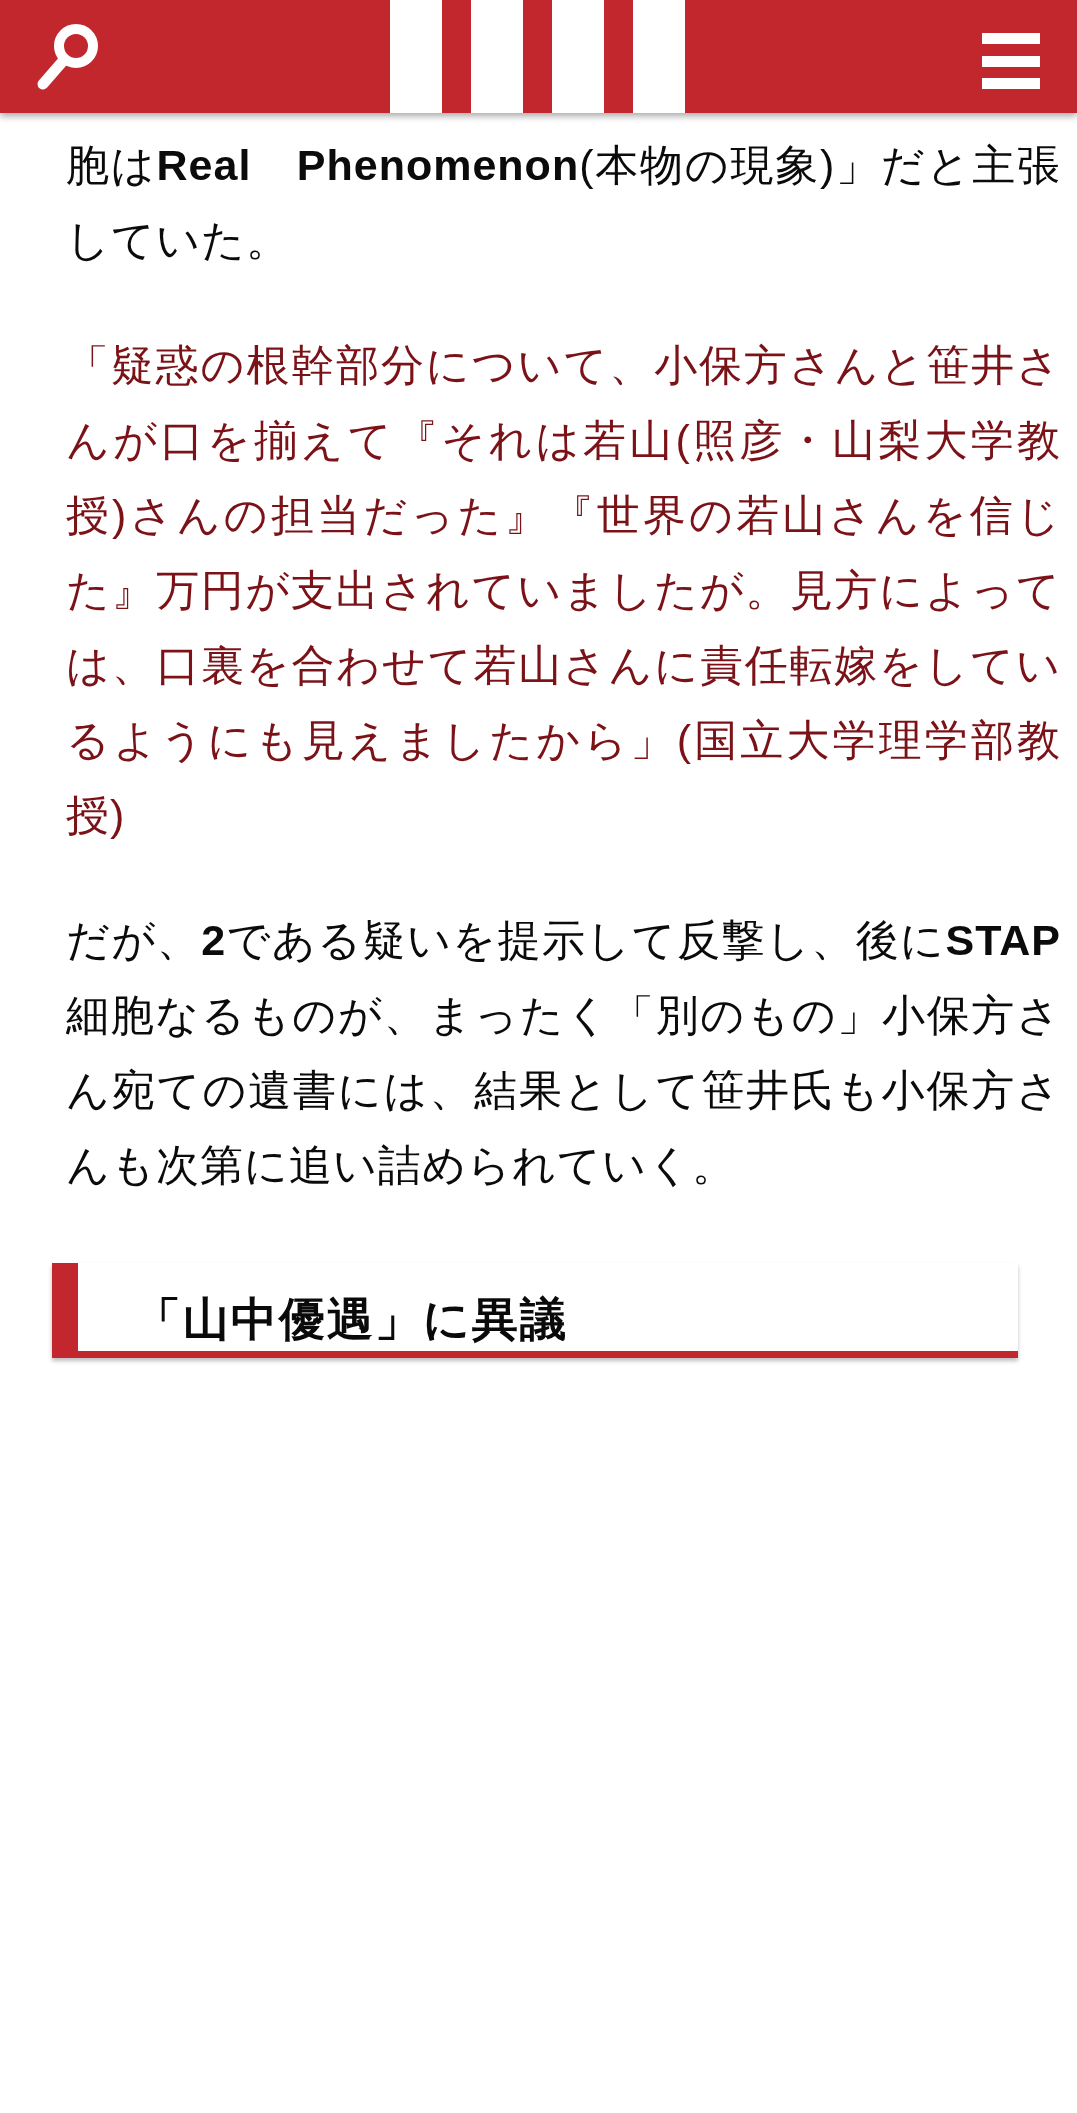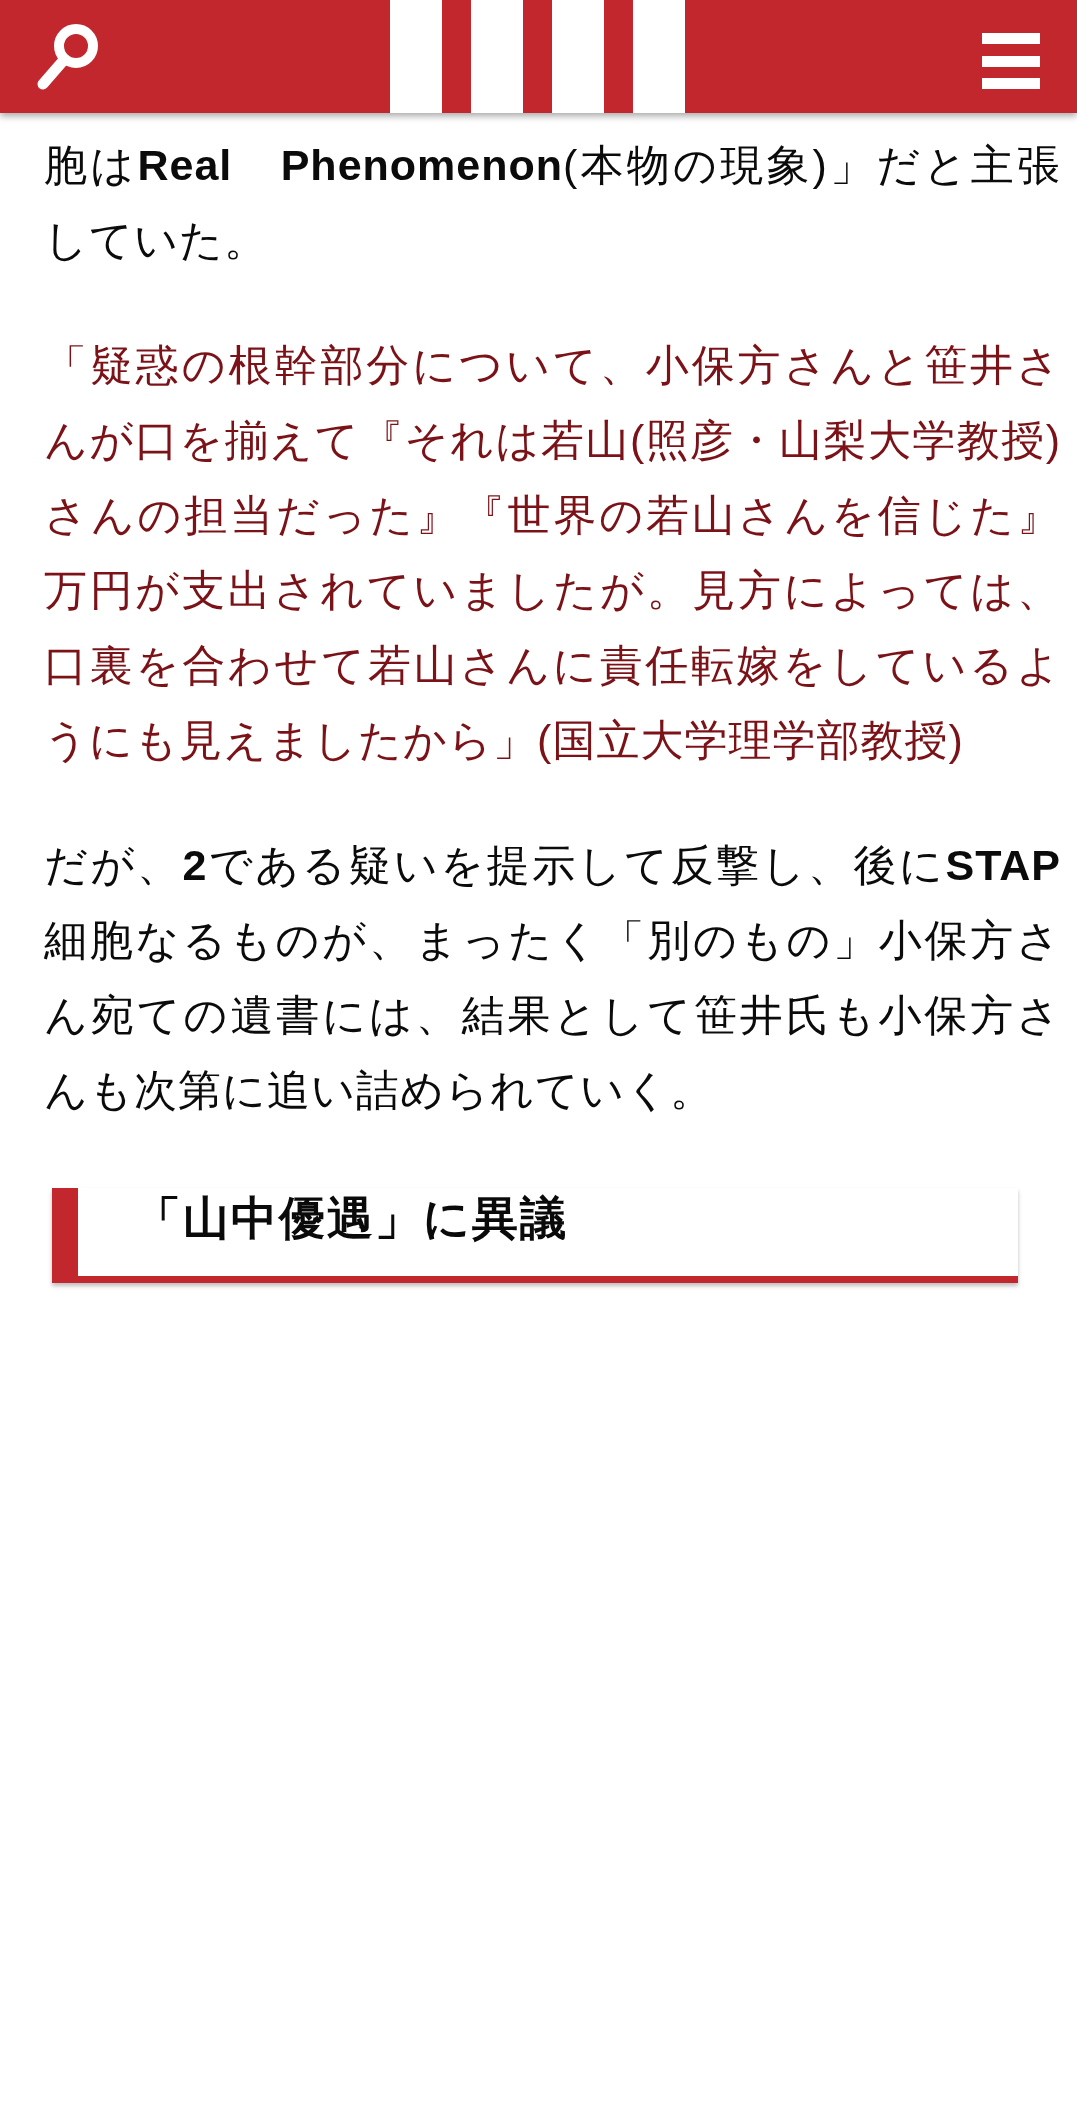--- a/index.html
+++ b/index.html
@@ -47,40 +47,41 @@
     right:37px;top:33px;
     width:58px;height:56px;
     background:transparent;border:none;cursor:pointer;
     display:flex;flex-direction:column;justify-content:space-between;
     padding:0;
   }
   .menu-btn .bar{width:58px;height:11px;background:var(--icon-white);}
   
   .article{
     padding:15px 16px 0 44px;
+    margin-left:22px;
   }
   .para{
     font-size:43px;
     line-height:75px;
     letter-spacing:1px;
     text-align:justify;
     text-justify:inter-ideograph;
     margin:0 0 50px 0;
     word-break:break-all;
   }
   .para.body{color:var(--body-text);}
   .para.quote{color:var(--quote-text);}
   .para b{font-weight:700;}
   
   .section-heading{
     margin:60px 59px 0 52px;
     border-bottom:7px solid var(--accent-red);
     box-shadow:0 3px 4px rgba(0,0,0,0.25);
     display:flex;
-    align-items:flex-start;
+    align-items:flex-end;
     min-height:95px;
   }
   .heading-bar{
     width:26px;
     align-self:stretch;
     background:var(--accent-red);
   }
   .heading-text{
     color:#0a0a0a;
     font-size:46px;

